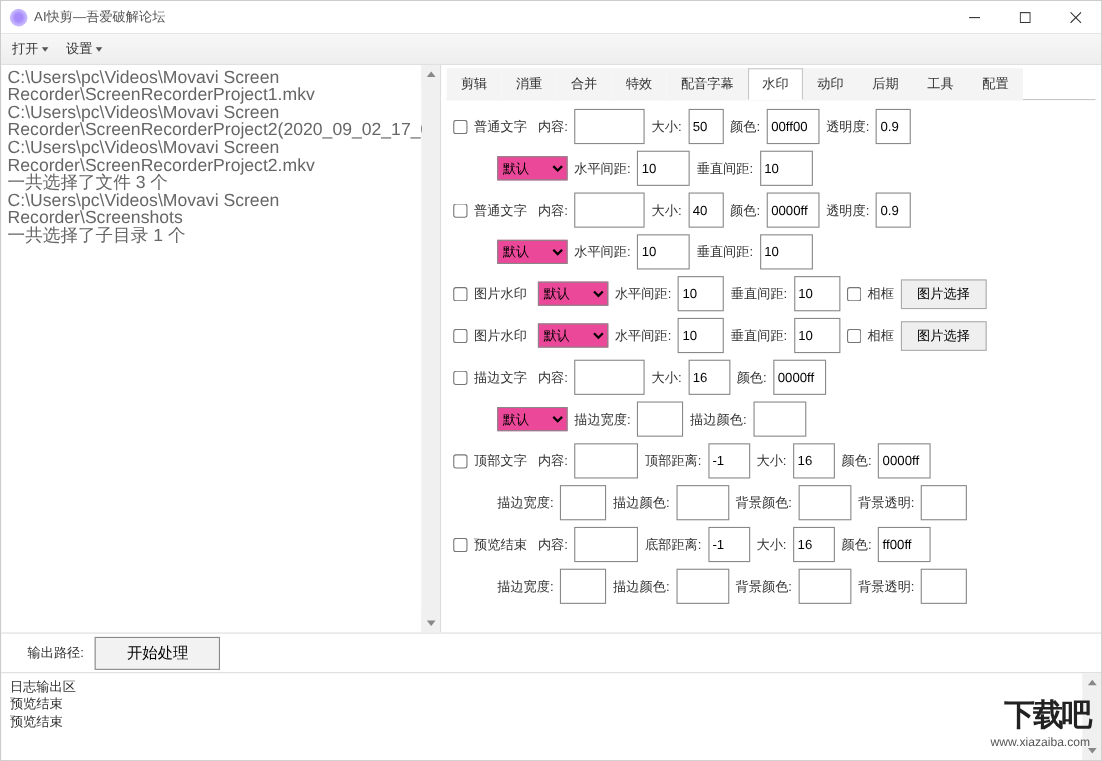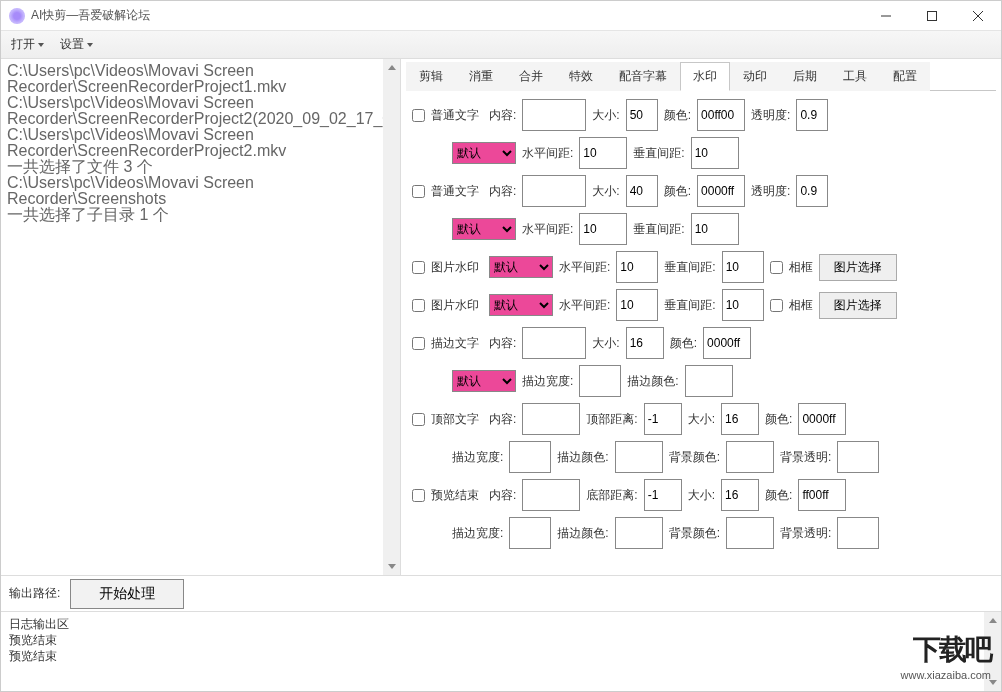--- a/index.html
+++ b/index.html
@@ -31,21 +31,21 @@
 .row { display: flex; align-items: center; gap: 6px; flex-wrap: wrap; }
 .row.sub { padding-left: 40px; }
 .chk { width: 13px; height: 13px; }
 .chklabel { min-width: 52px; }
 .lbl { white-space: nowrap; text-align: right; }
 input.txt { border: 1px solid #888; height: 32px; padding: 0 3px; font-size: 12px; }
 select.sel { border: 1px solid #888; height: 22px; font-size: 12px; background: #ec4899; }
 .w64 { width: 64px; } .w58 { width: 58px; } .w42 { width: 42px; } .w48 { width: 48px; } .w38 { width: 38px; } .w32 { width: 32px; }
 .btn { padding: 4px 14px; border: 1px solid #aaa; background: #efefef; cursor: pointer; font-size: 12px; }
 .preview { margin-top: 8px; }
-.outputbar { height: 36px; display: flex; align-items: center; padding: 4px 8px; gap: 10px; border-top: 1px solid #ddd; }
+.outputbar { height: 36px; display: flex; align-items: center; padding: 4px 24px; gap: 10px; border-top: 1px solid #ddd; }
 .outputpath { flex: 1; display: flex; align-items: center; border: 1px solid #888; height: 24px; background: #fff; overflow: hidden; }
 .outputpath input { border: none; flex: 1; height: 22px; padding: 0 4px; font-size: 12px; outline: none; }
 .browsebtn { width: 24px; height: 22px; background: #2078d7; color: #fff; display: flex; align-items: center; justify-content: center; cursor: pointer; font-size: 14px; letter-spacing: -2px; padding-right: 2px; }
 .startbtn { padding: 5px 28px; font-size: 14px; border: 1px solid #888; background: #f2f2f2; cursor: pointer; }
 .logpane { height: 80px; border-top: 1px solid #ddd; position: relative; display: flex; }
 .logcontent { flex: 1; padding: 4px 8px; font-size: 12px; color: #333; line-height: 16px; white-space: pre-line; }
 .watermark-logo { position: absolute; right: 10px; bottom: 10px; text-align: right; pointer-events: none; }
 .watermark-logo .big { font-size: 28px; font-weight: 900; color: #222; font-family: "SimHei"; letter-spacing: -2px; }
 .watermark-logo .small { font-size: 11px; color: #555; }
 </style>

